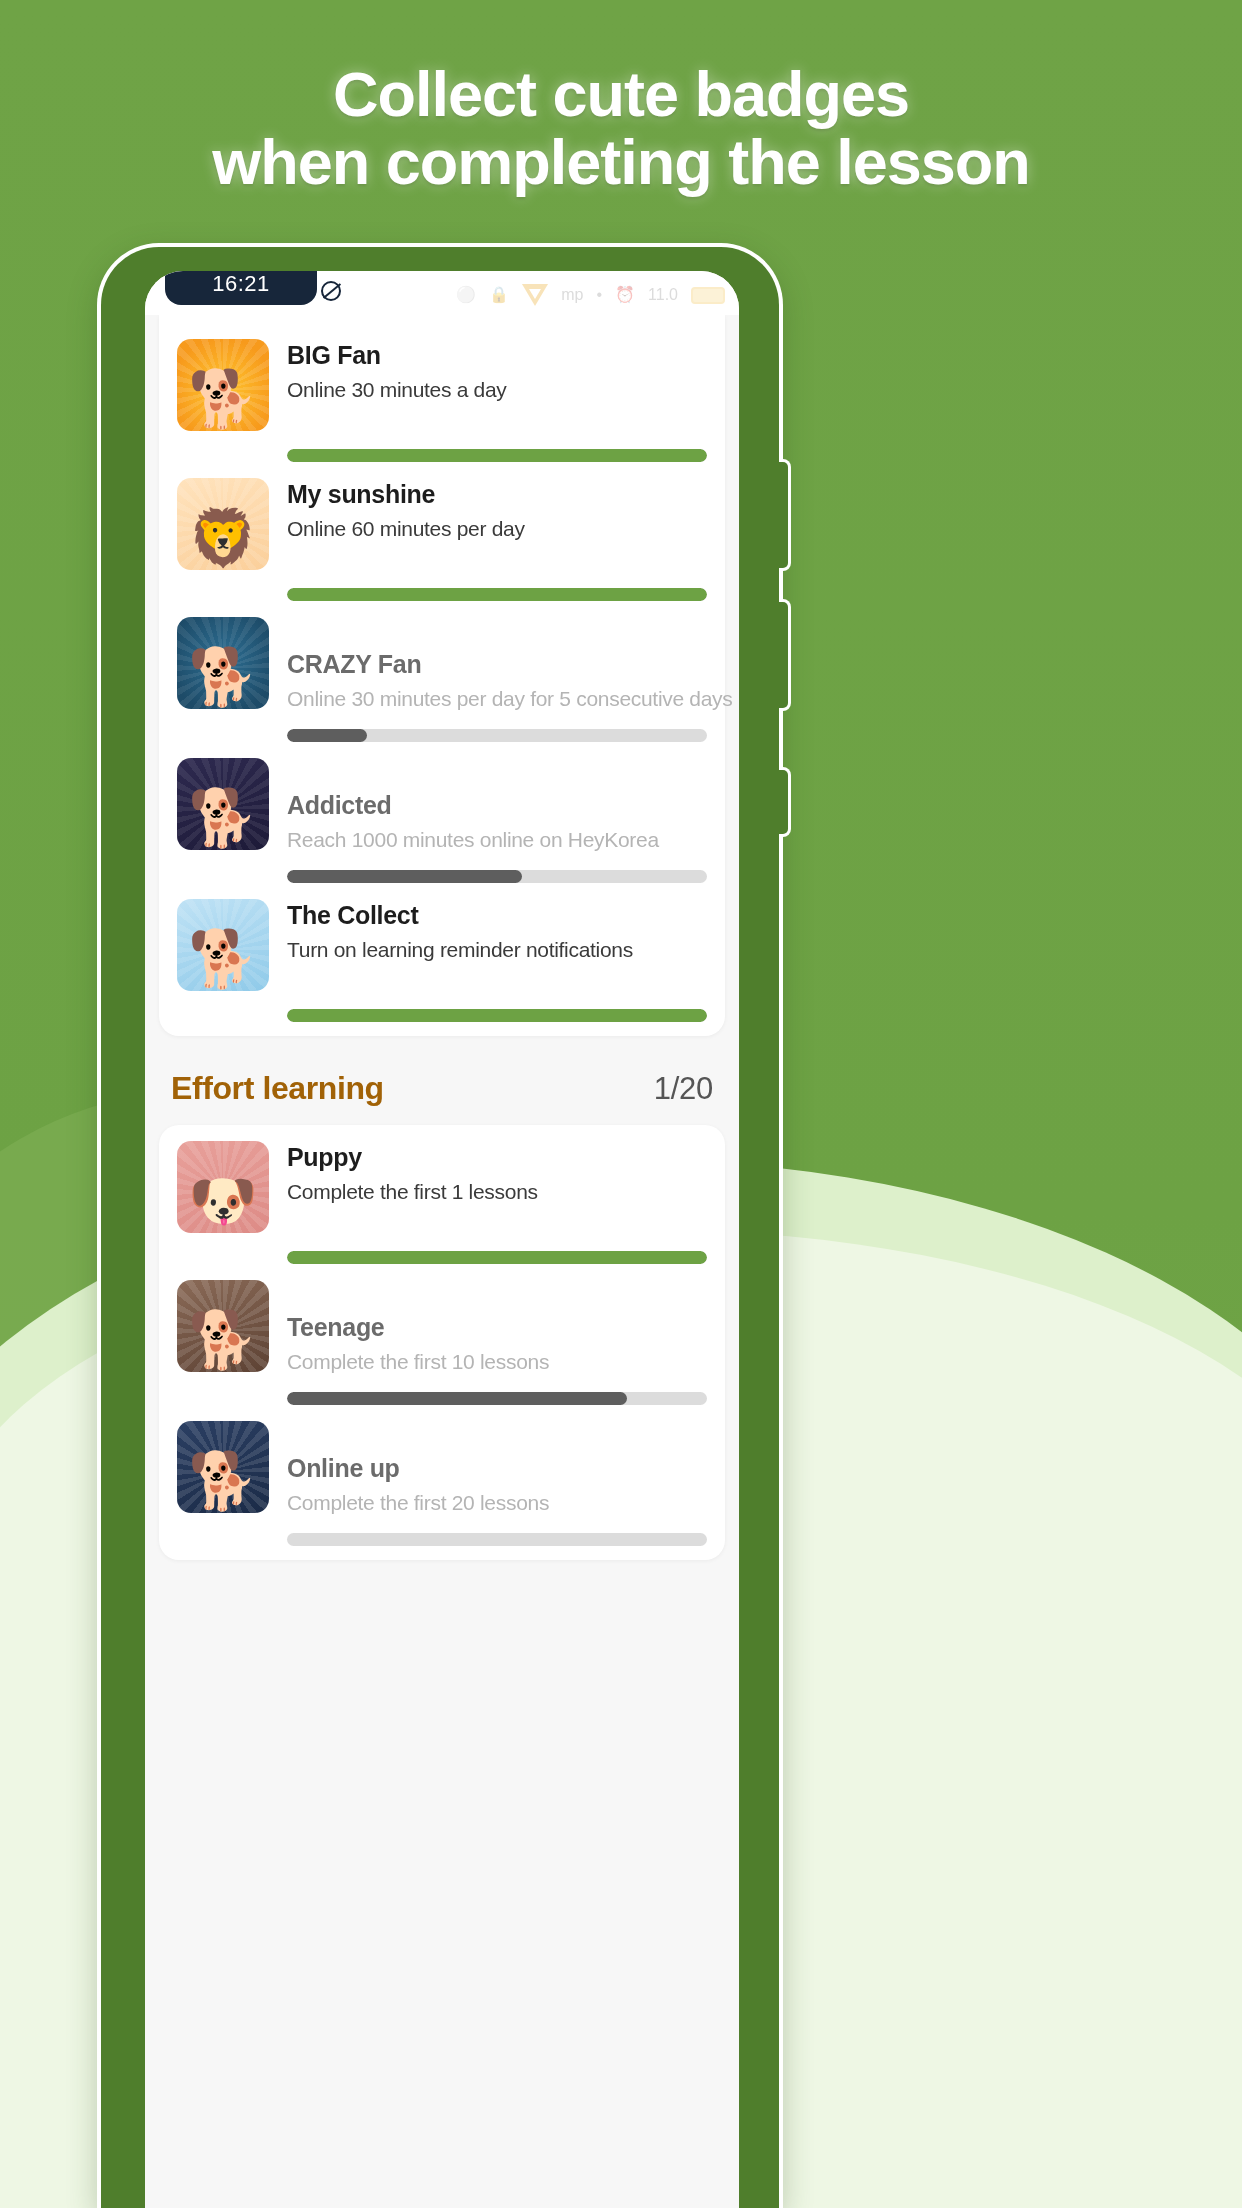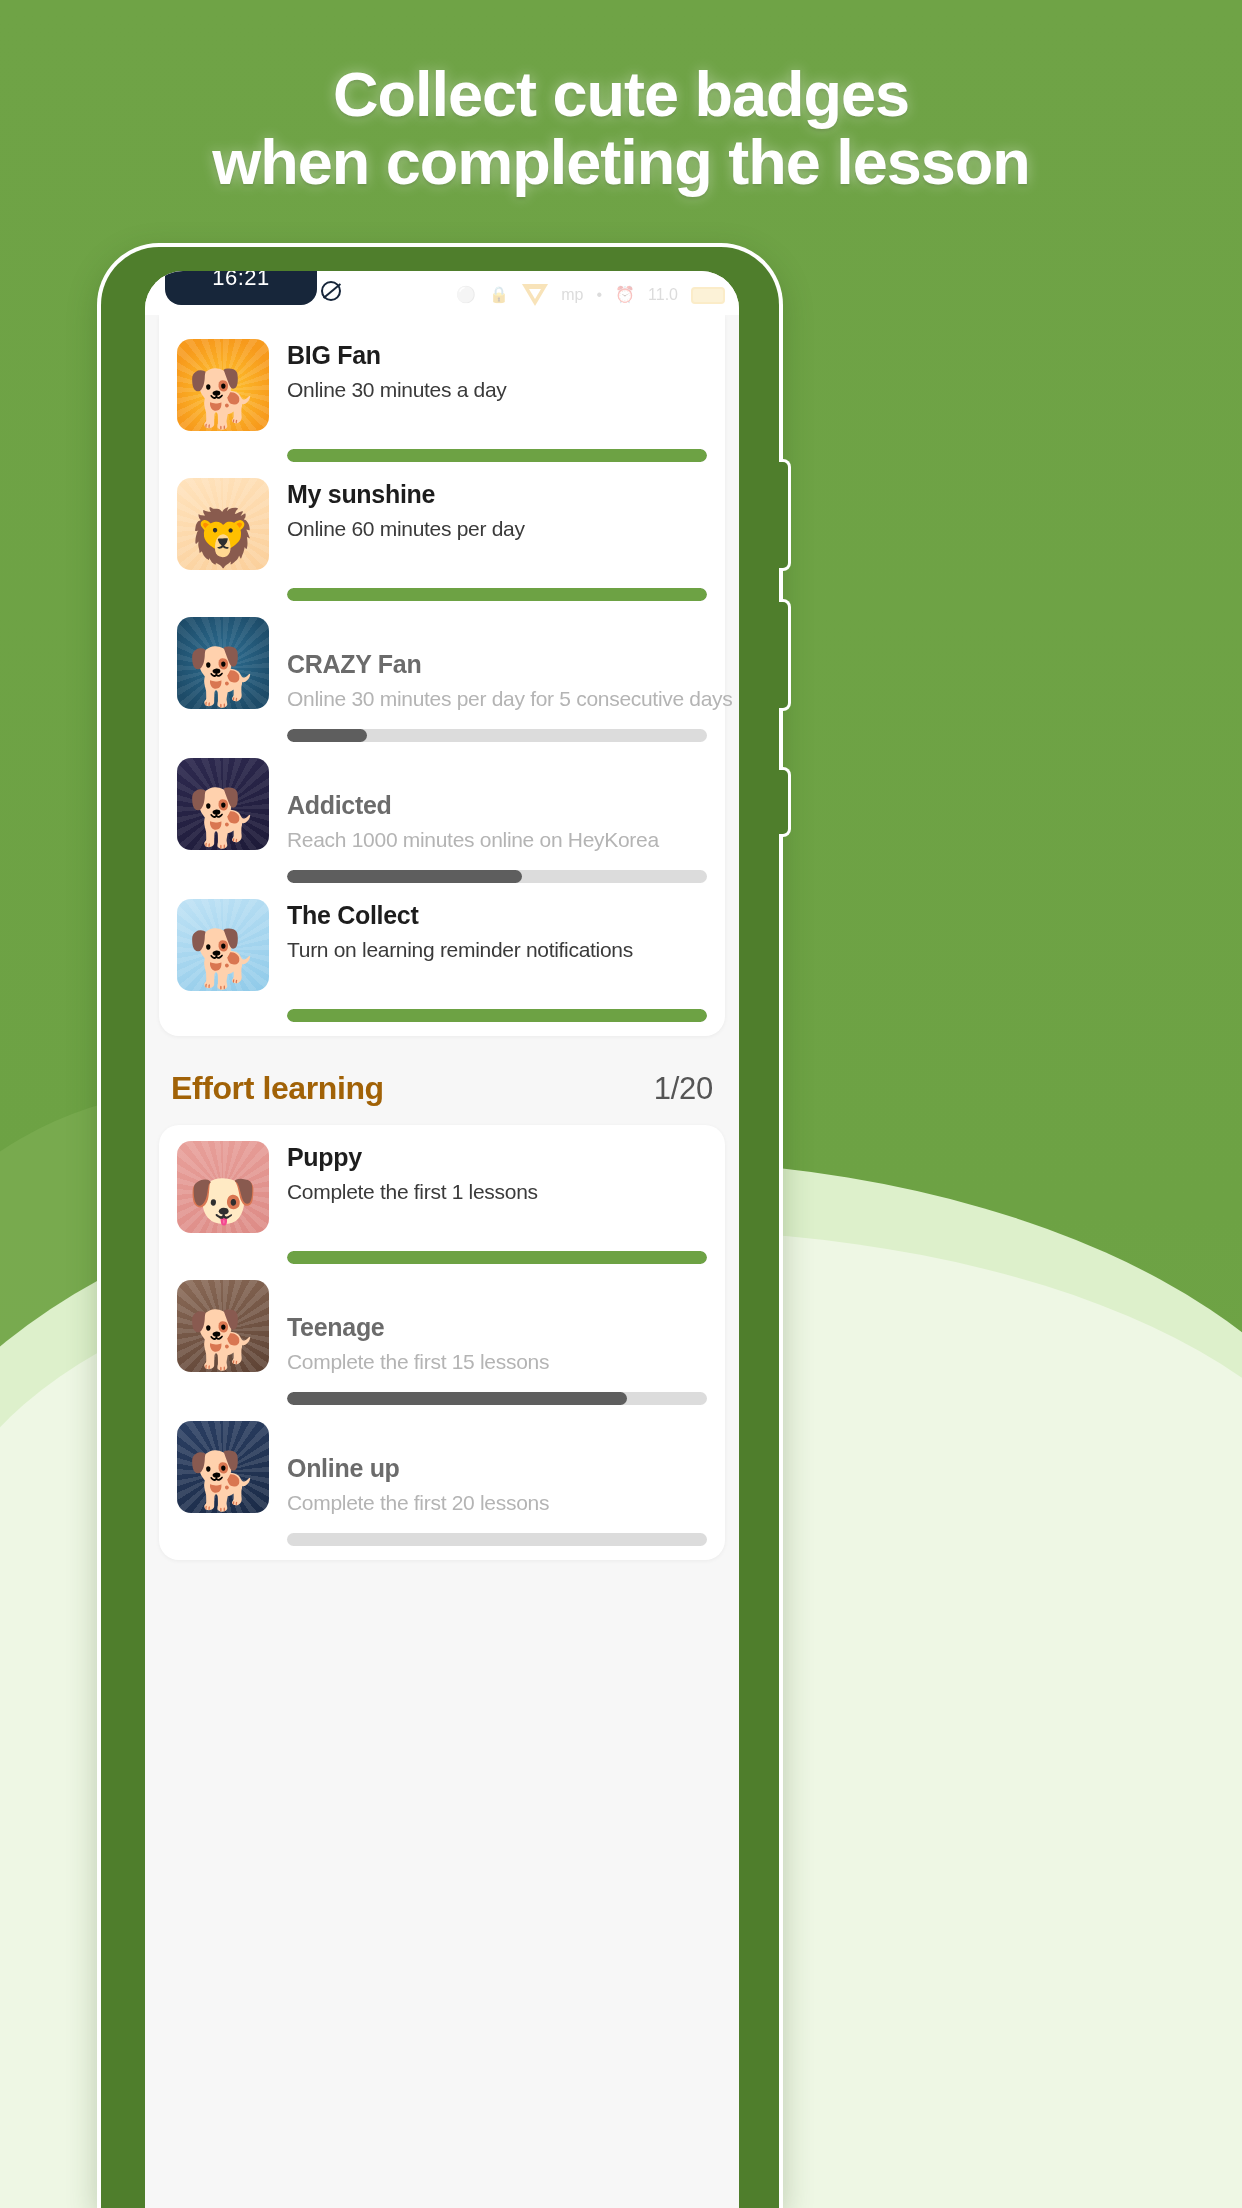--- a/index.html
+++ b/index.html
@@ -78,21 +78,21 @@
     background:#ffffff;
     display:flex; align-items:center;
     padding:0 14px 0 0;
     overflow:hidden;
   }
   #sb-pill {
     position:absolute; left:20px; top:-12px;
     width:152px; height:46px; background:#17263a;
     border-radius:0 0 16px 16px;
     display:flex; align-items:flex-end; justify-content:center;
-    padding-bottom:14px;
+    padding-bottom:8px;
   }
   #sb-time { color:#fff; font-size:22px; font-weight:500; letter-spacing:.5px; }
   #sb-mute { position:absolute; left:176px; top:10px; width:20px; height:20px;
     border:2px solid #17263a; border-radius:50%; }
   #sb-mute:after { content:""; position:absolute; left:-2px; top:7px;
     width:22px; height:2px; background:#17263a; transform:rotate(-40deg); }
   #sb-icons {
     margin-left:auto; display:flex; align-items:center; gap:13px;
     opacity:.30; padding-top:4px;
   }
@@ -299,21 +299,21 @@
           <div class="bar">
             <div class="fill fill-done" style="width: 100%;"></div>
           </div>
           <div class="badge-row">
             <div class="badge-art art-teenage">
               <div class="art-deco"></div>
               <div class="dog">🐕</div>
             </div>
             <div class="badge-body">
               <div class="badge-title t-off">Teenage</div>
-              <div class="badge-desc d-off">Complete the first 15 lessons</div>
+              <div class="badge-desc d-off">Complete the first 10 lessons</div>
             </div>
           </div>
           <div class="bar">
             <div class="fill fill-part" style="width: 81%;"></div>
           </div>
           <div class="badge-row">
             <div class="badge-art art-grownup">
               <div class="art-deco"></div>
               <div class="dog">🐕</div>
             </div>

